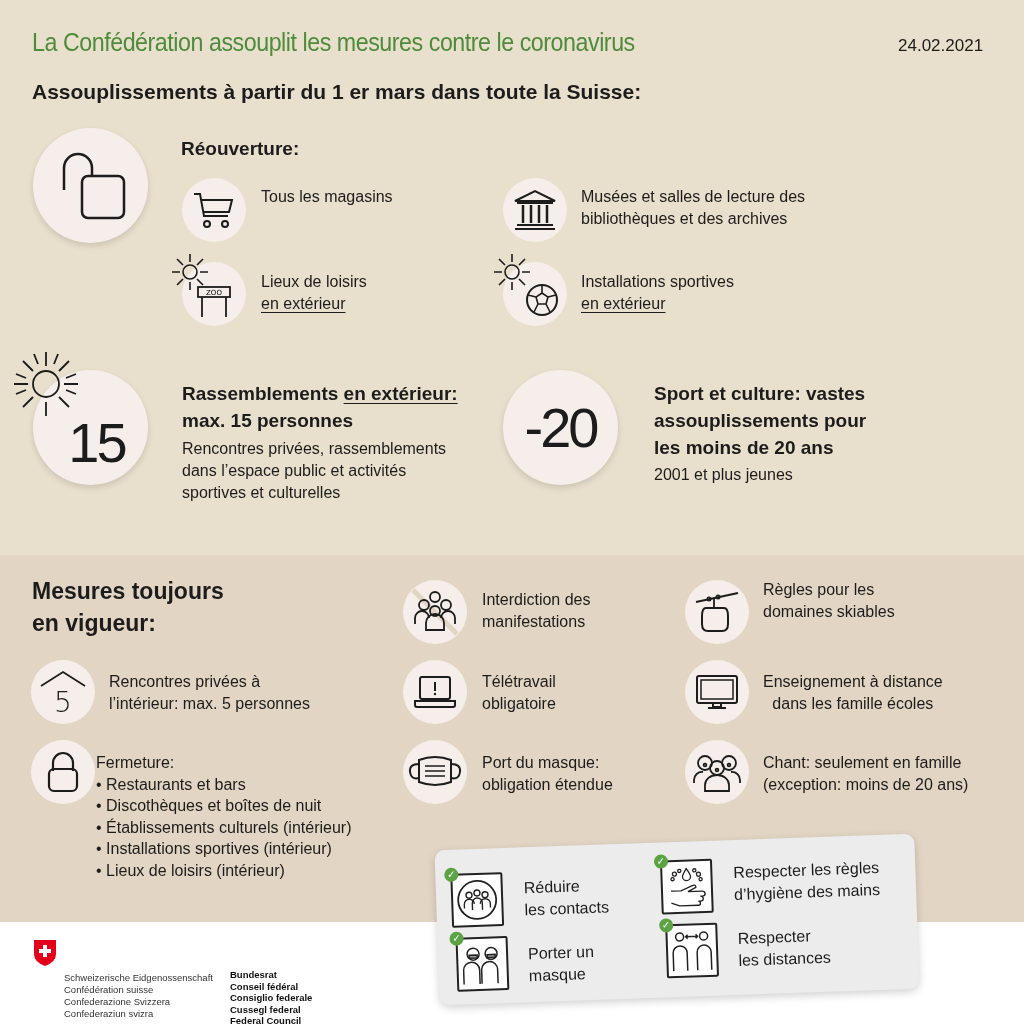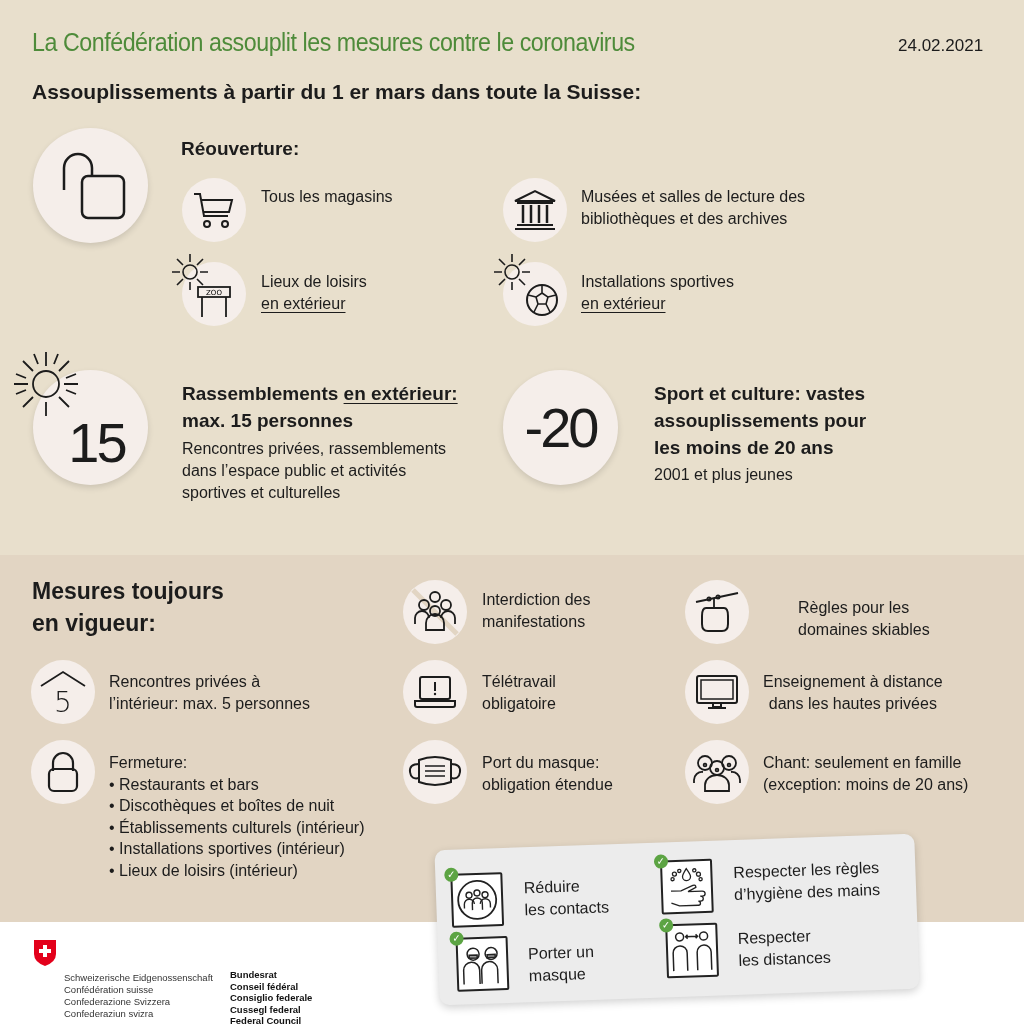--- a/index.html
+++ b/index.html
@@ -142,21 +142,21 @@
   <div>Rencontres privées à</div>
   <div>l’intérieur: max. 5 personnes</div>
 </div>
 
 <div class="circle" style="left:31px;top:740px;width:64px;height:64px;">
   <svg width="34" height="42" viewBox="0 0 34 42">
       <path d="M7 20 V12 a10 10 0 0 1 20 0 V20" fill="none" stroke="#1c1c1c" stroke-width="2.2"></path>
       <rect x="3" y="18" width="28" height="22" rx="5" fill="none" stroke="#1c1c1c" stroke-width="2.2"></rect>
     </svg>
 </div>
-<div class="txt" style="left:109px;top:752px;line-height:21.5px;">
+<div class="txt" style="left:96px;top:752px;line-height:21.5px;">
   <div>Fermeture:</div>
   <div>• Restaurants et bars</div>
   <div>• Discothèques et boîtes de nuit</div>
   <div>• Établissements culturels (intérieur)</div>
   <div>• Installations sportives (intérieur)</div>
   <div>• Lieux de loisirs (intérieur)</div>
 </div>
 
 <div class="circle" style="left:403px;top:580px;width:64px;height:64px;">
   <svg width="56" height="56" viewBox="0 0 56 56">
@@ -204,35 +204,35 @@
 
 <div class="circle" style="left:685px;top:580px;width:64px;height:64px;">
   <svg width="46" height="44" viewBox="0 0 46 44">
       <path d="M2 12 L44 3" stroke="#1c1c1c" stroke-width="2"></path>
       <circle cx="15" cy="9" r="1.8" fill="none" stroke="#1c1c1c" stroke-width="1.4"></circle>
       <circle cx="24" cy="7" r="1.8" fill="none" stroke="#1c1c1c" stroke-width="1.4"></circle>
       <path d="M20 8 v10" stroke="#1c1c1c" stroke-width="1.8"></path>
       <path d="M12 18 h18 q4 0 4 8 v8 q0 7 -6 7 H14 q-6 0 -6 -7 v-8 q0 -8 4 -8 Z" fill="none" stroke="#1c1c1c" stroke-width="2"></path>
     </svg>
 </div>
-<div class="txt" style="left:763px;top:597px;margin-left:35px;">
+<div class="txt" style="left:763px;top:579px;">
   <div>Règles pour les</div>
   <div>domaines skiables</div>
 </div>
 
 <div class="circle" style="left:685px;top:660px;width:64px;height:64px;">
   <svg width="46" height="38" viewBox="0 0 46 38">
       <rect x="3" y="3" width="40" height="27" rx="2" fill="none" stroke="#1c1c1c" stroke-width="2"></rect>
       <rect x="7" y="7" width="32" height="19" fill="none" stroke="#1c1c1c" stroke-width="1.5"></rect>
       <path d="M19 30 v4 h8 v-4 M14 35 h18" fill="none" stroke="#1c1c1c" stroke-width="2"></path>
     </svg>
 </div>
 <div class="txt" style="left:763px;top:671px;text-align:center;">
   <div>Enseignement à distance</div>
-  <div>dans les hautes privées</div>
+  <div>dans les famille écoles</div>
 </div>
 
 <div class="circle" style="left:685px;top:740px;width:64px;height:64px;">
   <svg width="52" height="42" viewBox="0 0 52 42">
       <g fill="none" stroke="#1c1c1c" stroke-width="1.8">
         <circle cx="14" cy="12" r="7"></circle>
         <circle cx="38" cy="12" r="7"></circle>
         <circle cx="26" cy="17" r="7"></circle>
         <circle cx="14" cy="14" r="1.4"></circle>
         <circle cx="38" cy="14" r="1.4"></circle>

